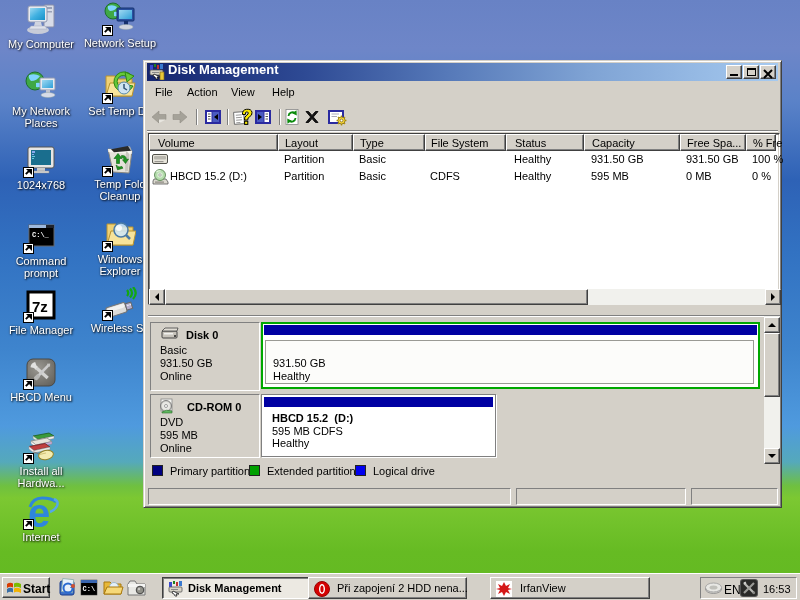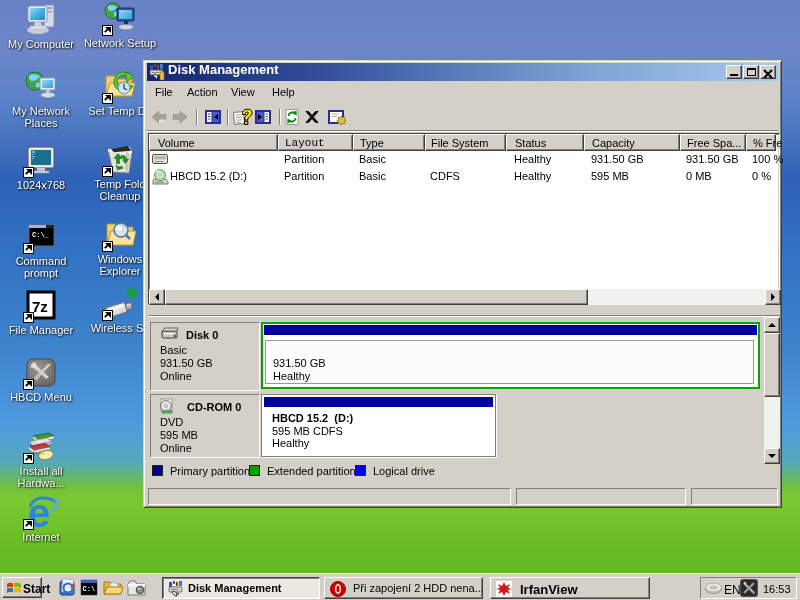--- a/index.html
+++ b/index.html
@@ -365,21 +365,21 @@
         <circle cx="0" cy="0" r="1.4" fill="#fff" stroke="#806818" stroke-width="0.8"></circle>
       </g>
     </svg>
   </div>
 
   <div class="abs sunken2" style="left:4px; top:72px; width:632px; height:172px; background:#fff;">
     <div id="listheader" style="position:absolute; left:0; top:0; width:627px; height:17px;">
       <div class="abs btn" style="left:0; top:0; width:129px; height:17px;">
           <span class="txt abs" style="left:8px; top:2px;">Volume</span>
         </div>
-      <div class="abs btn" style="left:129px; top:0; width:75px; height:17px;font-family:Liberation Mono, monospace;">
+      <div class="abs btn" style="left:129px; top:0; width:75px; height:17px;">
           <span class="txt abs" style="left:6px; top:2px;">Layout</span>
         </div>
       <div class="abs btn" style="left:204px; top:0; width:72px; height:17px;">
           <span class="txt abs" style="left:6px; top:2px;">Type</span>
         </div>
       <div class="abs btn" style="left:276px; top:0; width:81px; height:17px;">
           <span class="txt abs" style="left:5px; top:2px;">File System</span>
         </div>
       <div class="abs btn" style="left:357px; top:0; width:78px; height:17px;">
           <span class="txt abs" style="left:8px; top:2px;">Status</span>
@@ -504,21 +504,21 @@
 
   <div class="abs" id="statusbar" style="left:3px; top:424px; width:633px; height:21px;">
     <div class="abs sunken" style="left:1px; top:3px; width:363px; height:17px;"></div>
     <div class="abs sunken" style="left:369px; top:3px; width:170px; height:17px;"></div>
     <div class="abs sunken" style="left:544px; top:3px; width:87px; height:17px;"></div>
   </div>
 </div>
 
 <div class="abs" id="taskbar" style="left:0; top:573px; width:800px; height:27px; background:#d4d0c8; border-top:1px solid #fff; box-shadow:0 -1px 0 #65bb24;">
 
-  <div class="abs btn" style="left:2px; top:3px; width:40px; height:21px;">
+  <div class="abs btn" style="left:2px; top:3px; width:48px; height:21px;">
     <svg class="abs" style="left:3px; top:2px;" width="16" height="16" viewBox="0 0 16 16">
       <path d="M1 4 Q4 2 7 3.5 L7 7.5 Q4 6 1 8 Z" fill="#d83b01"></path>
       <path d="M8 3.5 Q11 2 15 4 L15 8 Q11 6 8 7.5 Z" fill="#7cbb00"></path>
       <path d="M1 9 Q4 7 7 8.5 L7 12.5 Q4 11 1 13 Z" fill="#3a6ea5"></path>
       <path d="M8 8.5 Q11 7 15 9 L15 13 Q11 11 8 12.5 Z" fill="#f2b200"></path>
     </svg>
     <span class="abs" style="left:20px; top:4px; font-size:12px; font-weight:bold; white-space:nowrap;">Start</span>
   </div>
 
   <svg class="abs" style="left:59px; top:4px;" width="90" height="20" viewBox="0 0 90 20">
@@ -551,37 +551,37 @@
         <rect x="5" y="0" width="2" height="3" fill="#208020"></rect>
       <rect x="8" y="1" width="2" height="4" fill="#c03030"></rect>
         <rect x="11" y="0" width="3" height="5" fill="#3a7ad0"></rect>
       <rect x="1" y="6" width="13" height="5" rx="1" fill="#d8d4c8" stroke="#555" stroke-width="0.8"></rect>
       <rect x="3" y="8" width="7" height="1" fill="#888"></rect>
       <path d="M5 10 L11 13 L8 13 L9 15 L7 15 L6 13 L4 12 Z" fill="#fff" stroke="#000" stroke-width="0.7"></path>
     </svg>
     <span class="abs" style="left:25px; top:4px; font-size:11px; font-weight:bold;">Disk Management</span>
   </div>
 
-  <div class="abs btn" style="left:324px; top:3px; width:159px; height:22px;padding-left:40px;">
+  <div class="abs btn" style="left:308px; top:3px; width:159px; height:22px;padding-left:40px;">
     <svg class="abs" style="left:5px; top:3px;" width="16" height="16" viewBox="0 0 16 16">
       <circle cx="8" cy="8" r="7.5" fill="#d40000"></circle>
       <circle cx="8" cy="8" r="7.5" fill="none" stroke="#900" stroke-width="1"></circle>
       <ellipse cx="8" cy="8" rx="3" ry="5" fill="#fff"></ellipse>
       <ellipse cx="8" cy="8" rx="1.6" ry="3.6" fill="#d40000"></ellipse>
     </svg>
     <span class="abs" style="left:28px; top:4px; font-size:11px; white-space:nowrap;">Při zapojení 2 HDD nena...</span>
   </div>
 
   <div class="abs btn" style="left:490px; top:3px; width:160px; height:22px;">
     <svg class="abs" style="left:5px; top:3px;" width="16" height="16" viewBox="0 0 16 16">
       <rect x="0" y="0" width="16" height="16" fill="#fff"></rect>
       <path d="M8 1 L10 5 L14 3 L12 7 L16 8 L12 9 L14 13 L10 11 L8 15 L6 11 L2 13 L4 9 L0 8 L4 7 L2 3 L6 5 Z" fill="#d41818"></path>
       <circle cx="8" cy="8" r="2.5" fill="#d41818"></circle>
     </svg>
-    <span class="abs" style="left:29px; top:4px; font-size:13px;font-weight:bold;">IrfanView</span>
+    <span class="abs" style="left:29px; top:4px; font-size:11px;">IrfanView</span>
   </div>
 
   <div class="abs sunken" style="left:700px; top:3px; width:97px; height:22px;">
     <svg class="abs" style="left:4px; top:4px;" width="17" height="13" viewBox="0 0 17 13">
       <ellipse cx="8.5" cy="7" rx="8" ry="4.5" fill="#d0d0cc" stroke="#888" stroke-width="0.8"></ellipse>
       <ellipse cx="8.5" cy="5.5" rx="8" ry="4.5" fill="#e8e8e4" stroke="#999" stroke-width="0.8"></ellipse>
       <ellipse cx="8.5" cy="5.5" rx="4" ry="2" fill="#c0c0ba"></ellipse>
     </svg>
     <span class="abs" style="left:23px; top:5px; font-size:12px;">EN</span>
     <div class="abs" style="left:40px; top:2px; width:16px; height:16px; background:#2a2a28; border-radius:2px; box-shadow:0 0 0 1px #555;">

